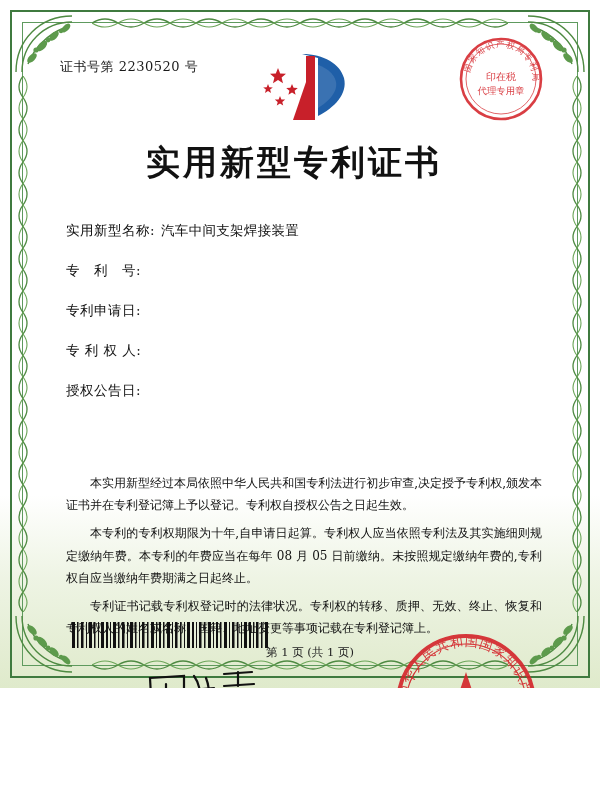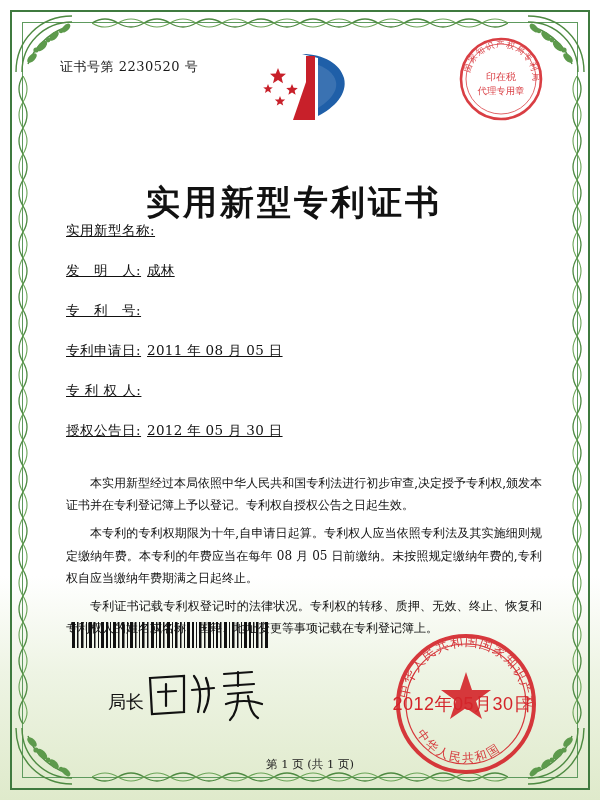--- a/index.html
+++ b/index.html
@@ -10,21 +10,21 @@
     width: 600px;
     height: 800px;
     background: #ffffff;
     font-family: "DejaVu Sans", "Liberation Sans", sans-serif;
     overflow: hidden;
   }
 
   .certificate {
     position: relative;
     width: 600px;
-    height: 800px;
+    height: 688px;
     box-sizing: border-box;
     background:
       linear-gradient(to bottom, #ffffff 0%, #ffffff 72%, #eef4e4 84%, #dfeacb 100%);
     overflow: hidden;
   }
 
   
   .border-outer {
     position: absolute;
     left: 10px; top: 10px; right: 10px; bottom: 10px;
@@ -95,38 +95,36 @@
     position: absolute;
     left: 0;
     right: 12px;
     top: 140px;
     text-align: center;
     font-size: 34px;
     font-weight: bold;
     letter-spacing: 3px;
     color: #111;
     font-family: "DejaVu Serif", "Liberation Serif", serif;
-    margin-top: 40px;
   }
 
   
   .fields {
     position: absolute;
     left: 66px;
     right: 58px;
     top: 222px;
     font-size: 13.5px;
     color: #111;
     font-family: "DejaVu Serif", "Liberation Serif", serif;
   }
   .field-row {
     display: flex;
     align-items: flex-end;
     margin-bottom: 22px;
-    text-decoration: underline;
   }
   .field-label {
     white-space: nowrap;
     letter-spacing: 0.5px;
   }
   .field-value {
     margin-left: 6px;
     letter-spacing: 0.3px;
   }
 
@@ -342,38 +340,33 @@
         <polygon points="45,22 46.6,26.6 51.4,26.6 47.5,29.5 49,34 45,31.2 41,34 42.5,29.5 38.6,26.6 43.4,26.6" fill="#d4242a" opacity="0.0"></polygon>
       </g>
     </svg>
   </div>
 
   <div class="main-title">实用新型专利证书</div>
 
   <div class="fields">
     <div class="field-row">
       <span class="field-label">实用新型名称:</span>
-    </div>
-    <div class="field-row">
-      <span class="field-label">发　明　人:</span>
-      <span class="field-value">成林</span>
+      <span class="field-value">汽车中间支架焊接装置</span>
     </div>
     <div class="field-row">
       <span class="field-label">专　利　号:</span>
     </div>
     <div class="field-row">
       <span class="field-label">专利申请日:</span>
-      <span class="field-value">2011 年 08 月 05 日</span>
     </div>
     <div class="field-row">
       <span class="field-label">专 利 权 人:</span>
     </div>
     <div class="field-row">
       <span class="field-label">授权公告日:</span>
-      <span class="field-value">2012 年 05 月 30 日</span>
     </div>
   </div>
 
   <div class="paragraphs">
     <p>本实用新型经过本局依照中华人民共和国专利法进行初步审查,决定授予专利权,颁发本证书并在专利登记簿上予以登记。专利权自授权公告之日起生效。</p>
     <p>本专利的专利权期限为十年,自申请日起算。专利权人应当依照专利法及其实施细则规定缴纳年费。本专利的年费应当在每年 08 月 05 日前缴纳。未按照规定缴纳年费的,专利权自应当缴纳年费期满之日起终止。</p>
     <p>专利证书记载专利权登记时的法律状况。专利权的转移、质押、无效、终止、恢复和专利权人的姓名或名称、国籍、地址变更等事项记载在专利登记簿上。</p>
   </div>
 
   <div class="barcode">

